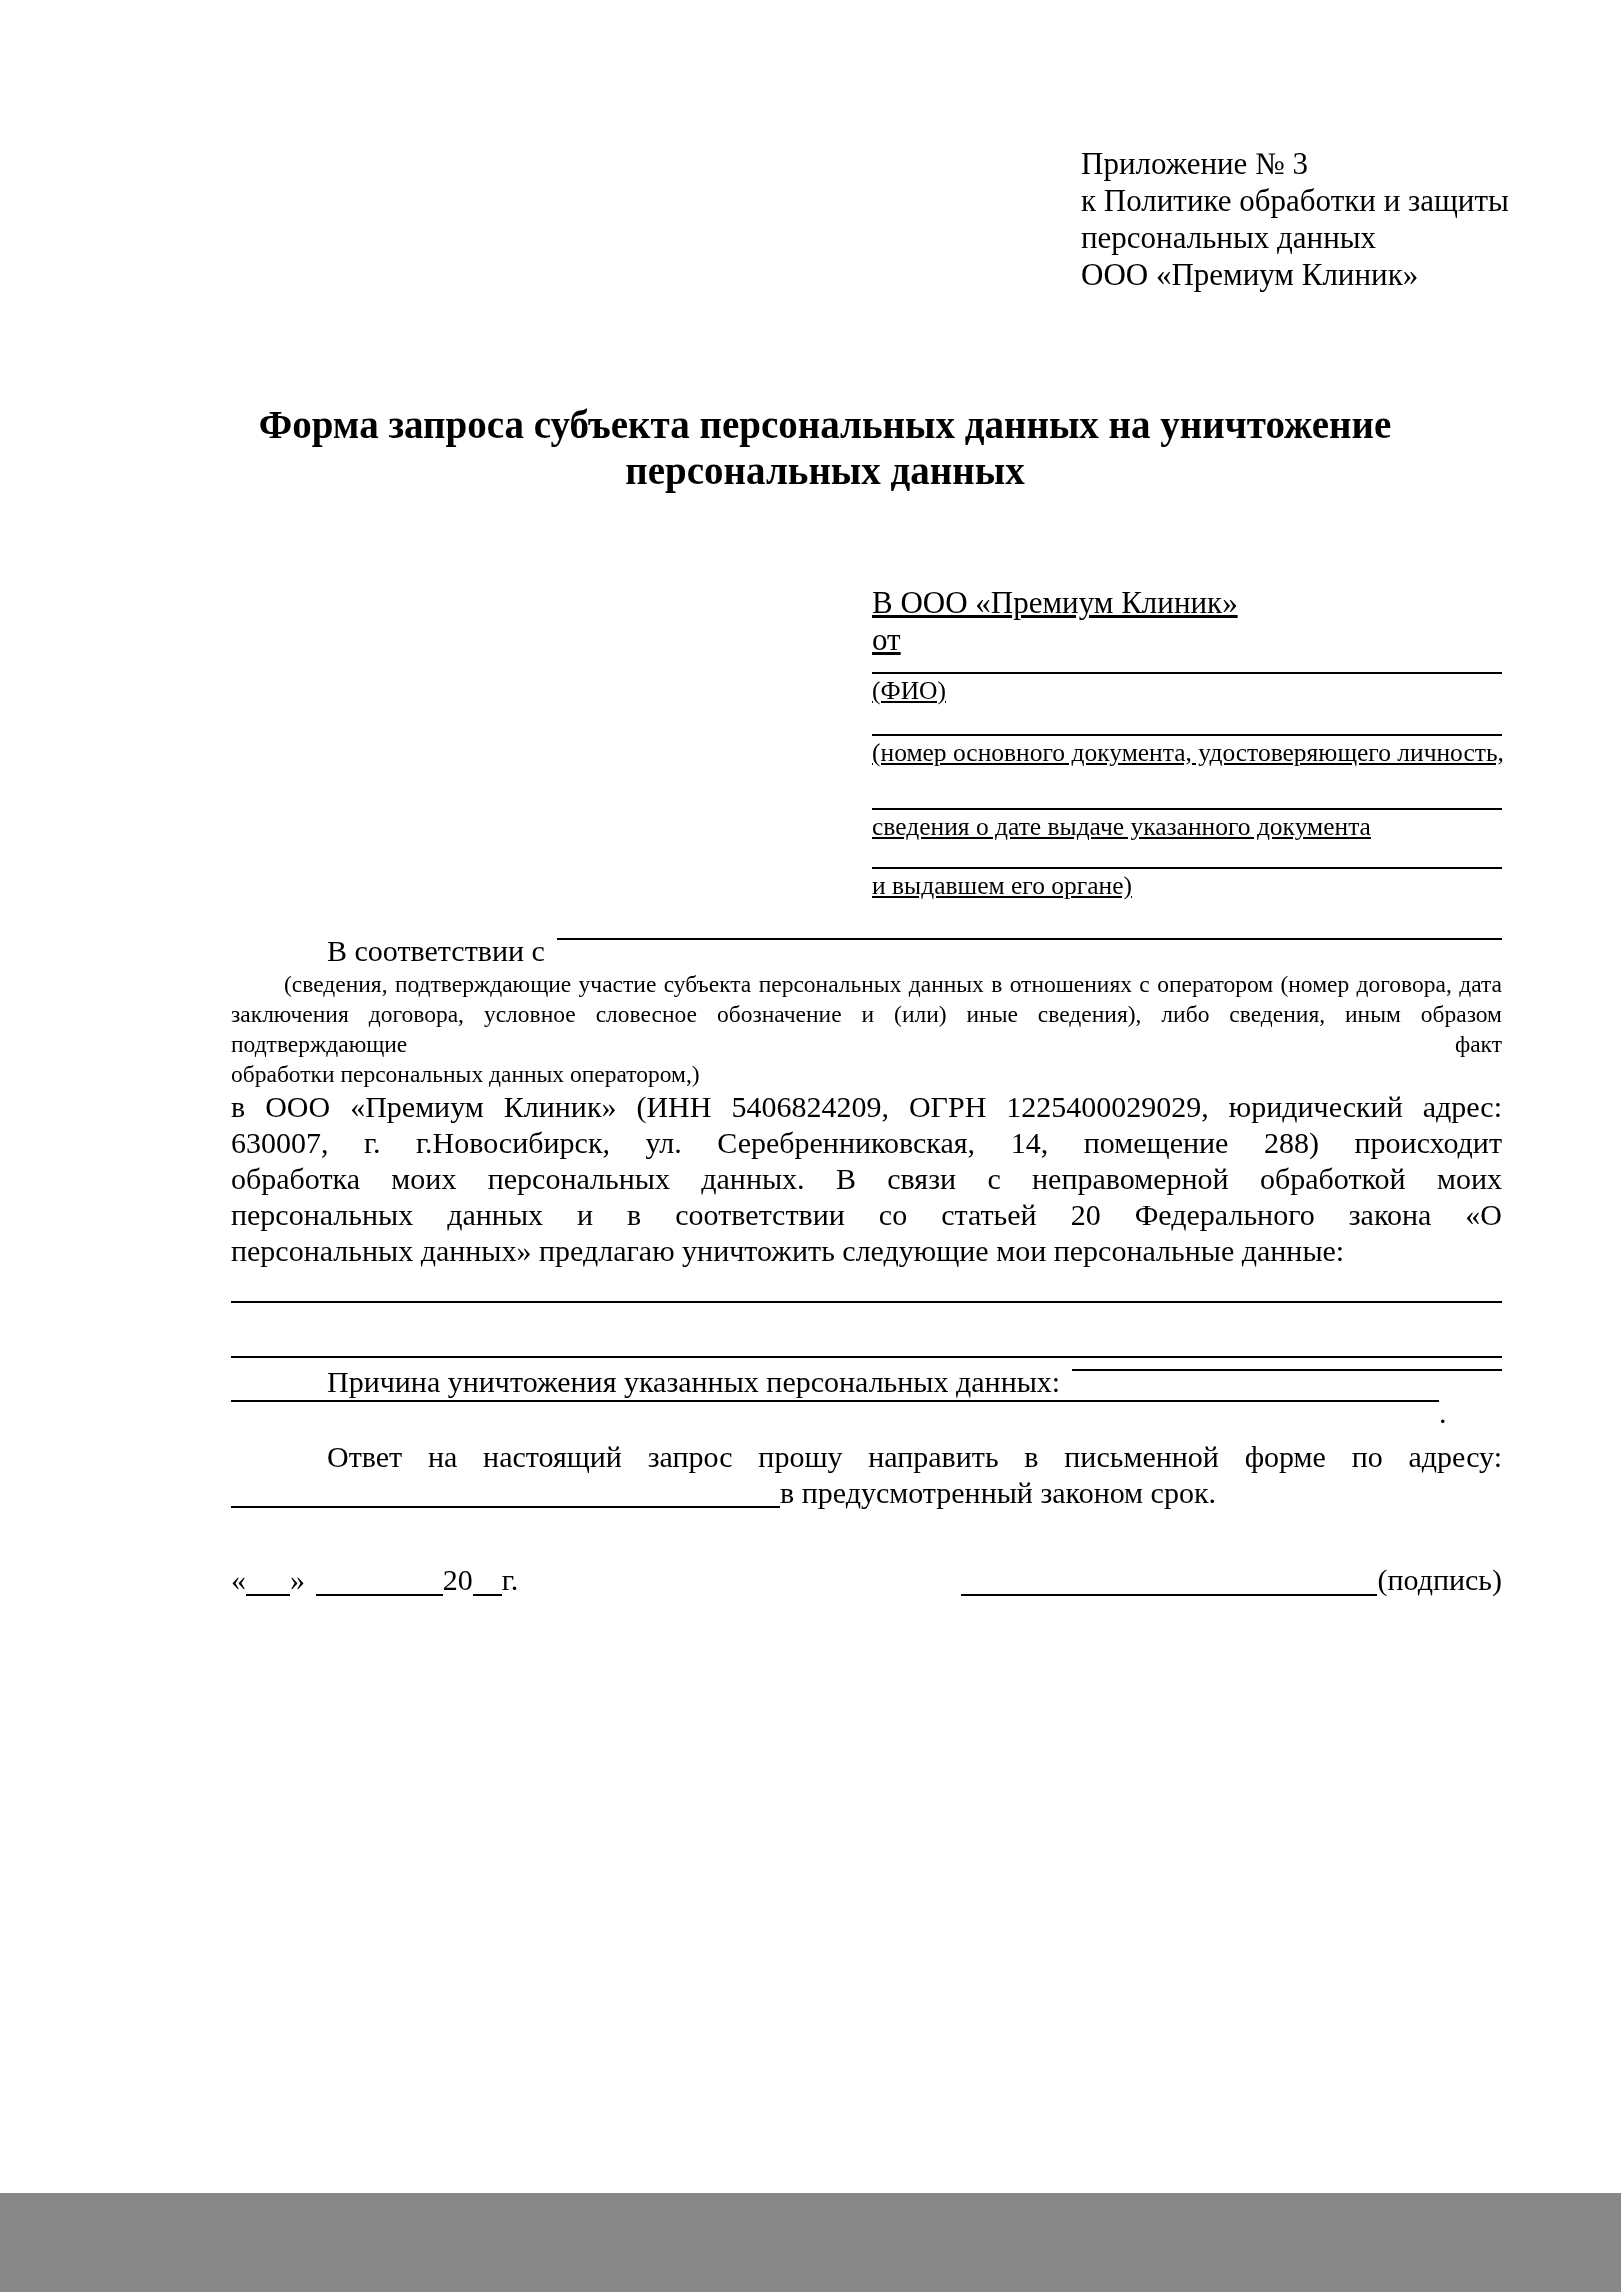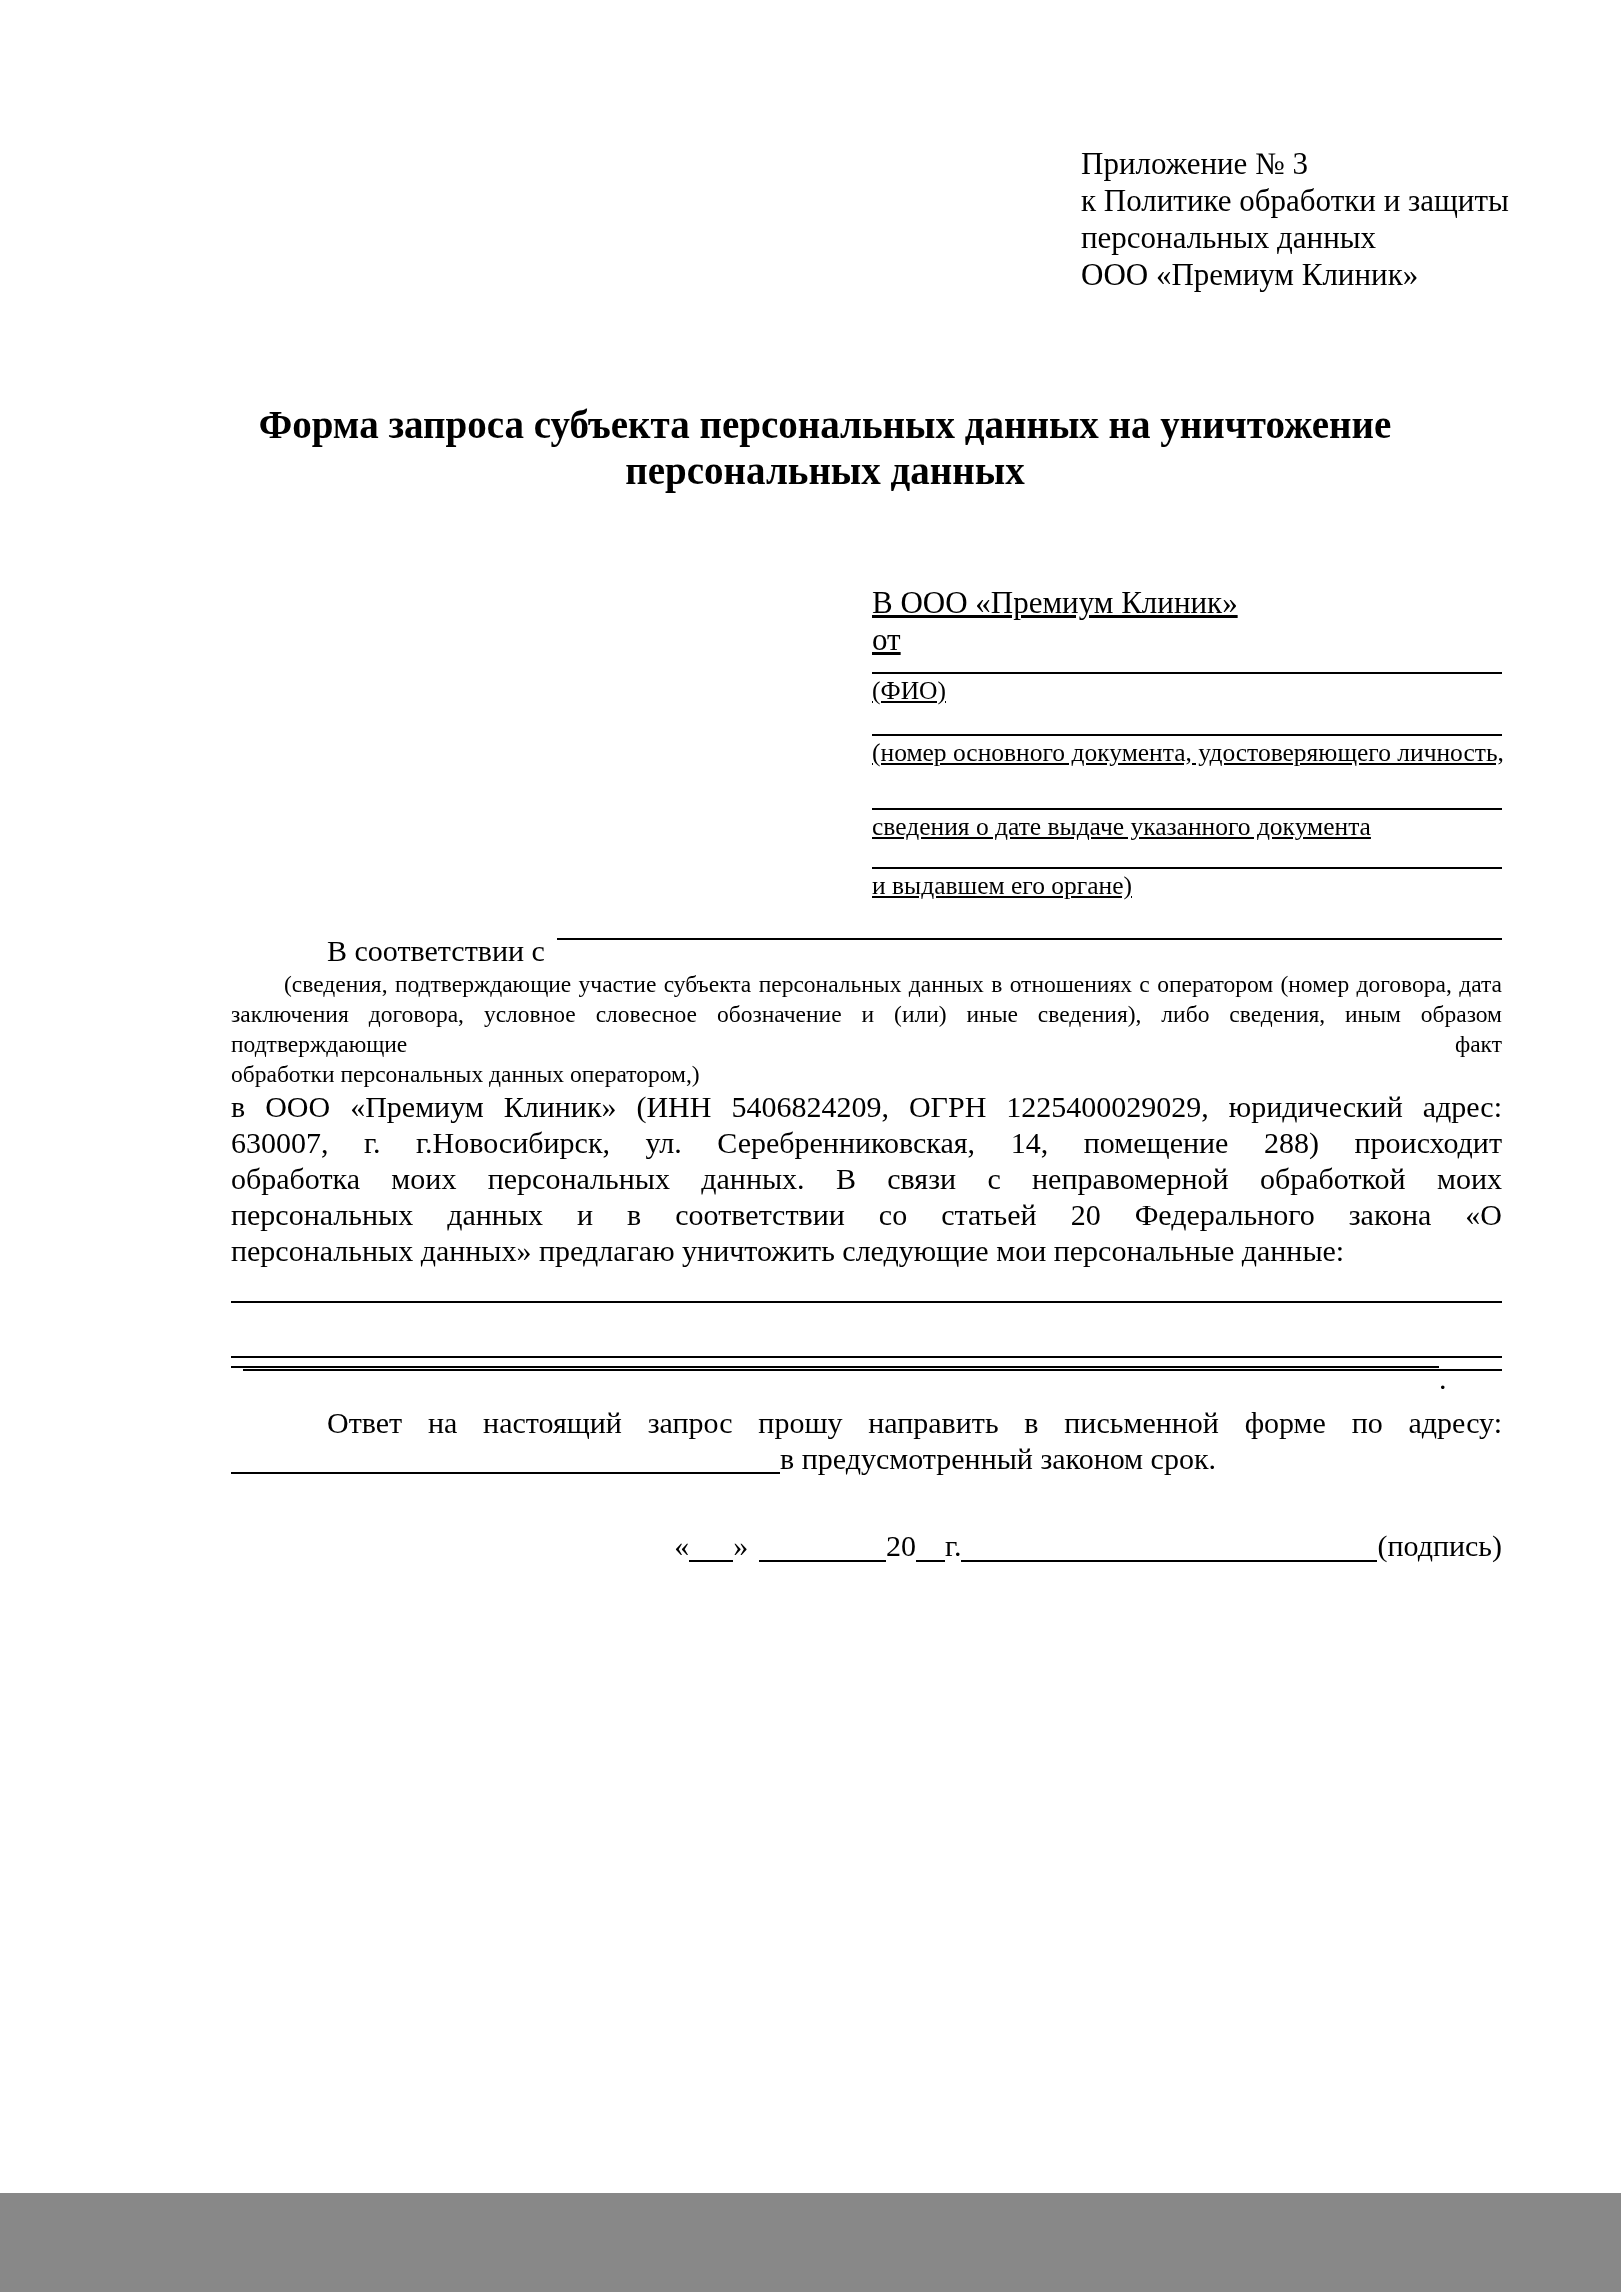--- a/index.html
+++ b/index.html
@@ -46,21 +46,21 @@
   .jall { text-align:justify; text-align-last:justify; }
   .cap-ind { text-indent:53px; }
   .blankline { height:0; border-bottom:2.9px solid #000; }
   .bl1 { margin-top:32px; }
   .bl2 { margin-top:53px; }
   .reason-row { margin-top:5.9px; }
   .period-row { margin-top:-4.9px; }
   .response { margin-top:7.8px; text-indent:96px; }
   .tailrow { }
   .tail-underline { display:inline-block; width:549px; height:0; border-bottom:2.9px solid #000; vertical-align:-4.9px; }
-  .sign-row { margin-top:51px; display:flex; justify-content:flex-end; align-items:baseline; }
+  .sign-row { margin-top:51px; display:flex; justify-content:space-between; align-items:baseline; }
   .u { display:inline-block; height:0; border-bottom:2.9px solid #000; vertical-align:-5.9px; }
   .u45{width:44px;} .u130{width:127px; margin-left:10.8px;} .u30{width:29px;} .u424{width:416px;}
   .nowrap { white-space:nowrap; }
 </style>
 </head>
 <body>
 
 <div class="page">
 
   <div class="appendix">
@@ -107,20 +107,21 @@
       <div class="jall">630007, г. г.Новосибирск, ул. Серебренниковская, 14, помещение 288) происходит</div>
       <div class="jall">обработка моих персональных данных. В связи с неправомерной обработкой моих</div>
       <div class="jall">персональных данных и в соответствии со статьей 20 Федерального закона «О</div>
       <div>персональных данных» предлагаю уничтожить следующие мои персональные данные:</div>
     </div>
 
     <div class="blankline bl1"></div>
     <div class="blankline bl2"></div>
 
     <div class="frow reason-row">
+      <span class="lbl ind98">Причина уничтожения указанных персональных данных:</span>
       <span style="flex:0 0 11.8px;"></span>
       <span class="fill"></span>
     </div>
 
     <div class="frow period-row">
       <span class="fillw" style="width:1208px;"></span>
       <span>.</span>
     </div>
 
     <div class="jall response">Ответ на настоящий запрос прошу направить в письменной форме по адресу:</div>

